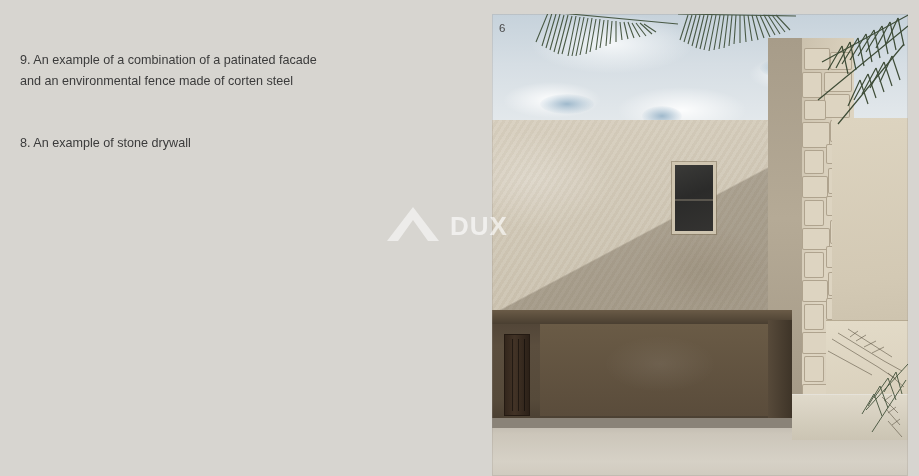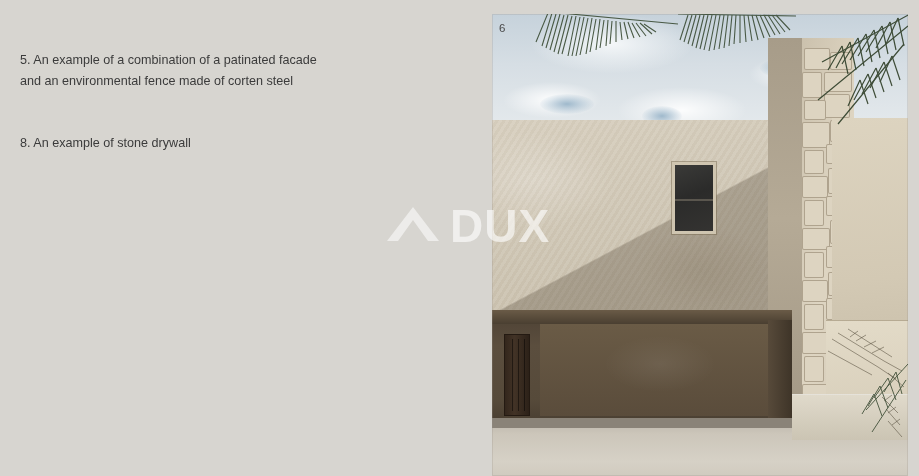--- a/index.html
+++ b/index.html
@@ -22,21 +22,21 @@
   
   .watermark {
     position:absolute; left:385px; top:200px;
     width:180px; height:88px;
     pointer-events:none; z-index:40;
   }
   .wm-row { display:flex; align-items:center; gap:9px; height:52px; }
   .wm-mark { width:56px; height:46px; position:relative; }
   .wm-mark svg { display:block; }
   .wm-word {
-    font-size:46px; font-weight:700; letter-spacing:1px;
+    font-size:26px; font-weight:700; letter-spacing:1px;
     color:rgba(255,255,255,0.62); line-height:1;
   }
   .wm-sub {
     margin-top:2px; font-size:19px; letter-spacing:5.5px;
     color:rgba(255,255,255,0.60); line-height:1;
   }
 
   
   .photo {
     position:absolute; left:492px; top:14px;
@@ -170,21 +170,21 @@
     border-top:1px solid rgba(255,255,255,.5);
   }
   .photo-border { position:absolute; inset:0; box-shadow:inset 0 0 0 1px rgba(150,145,135,.25); }
 </style>
 </head>
 <body>
 
 <div class="stage">
 
   <div class="caption-col">
-    <p class="caption-item">5. An example of a combination of a patinated facade and an environmental fence made of corten steel</p>
+    <p class="caption-item">9. An example of a combination of a patinated facade and an environmental fence made of corten steel</p>
     <p class="caption-item">8. An example of stone drywall</p>
   </div>
 
   <div class="watermark">
     <div class="wm-row">
       <span class="wm-mark">
         <svg width="56" height="46" viewBox="0 0 56 46">
           <path d="M28 4 L54 38 L43 38 L28 17 L13 38 L2 38 Z" fill="rgba(255,255,255,0.55)"></path>
         </svg>
       </span>

